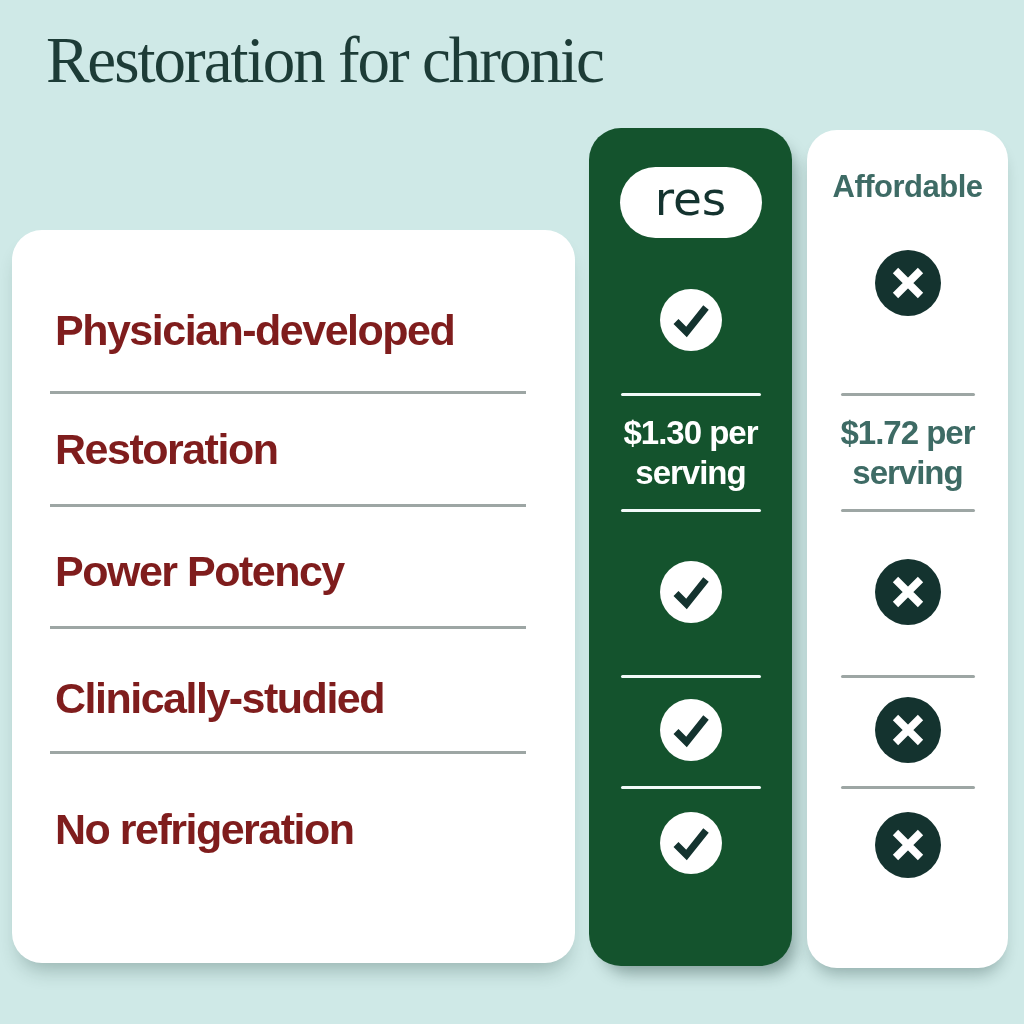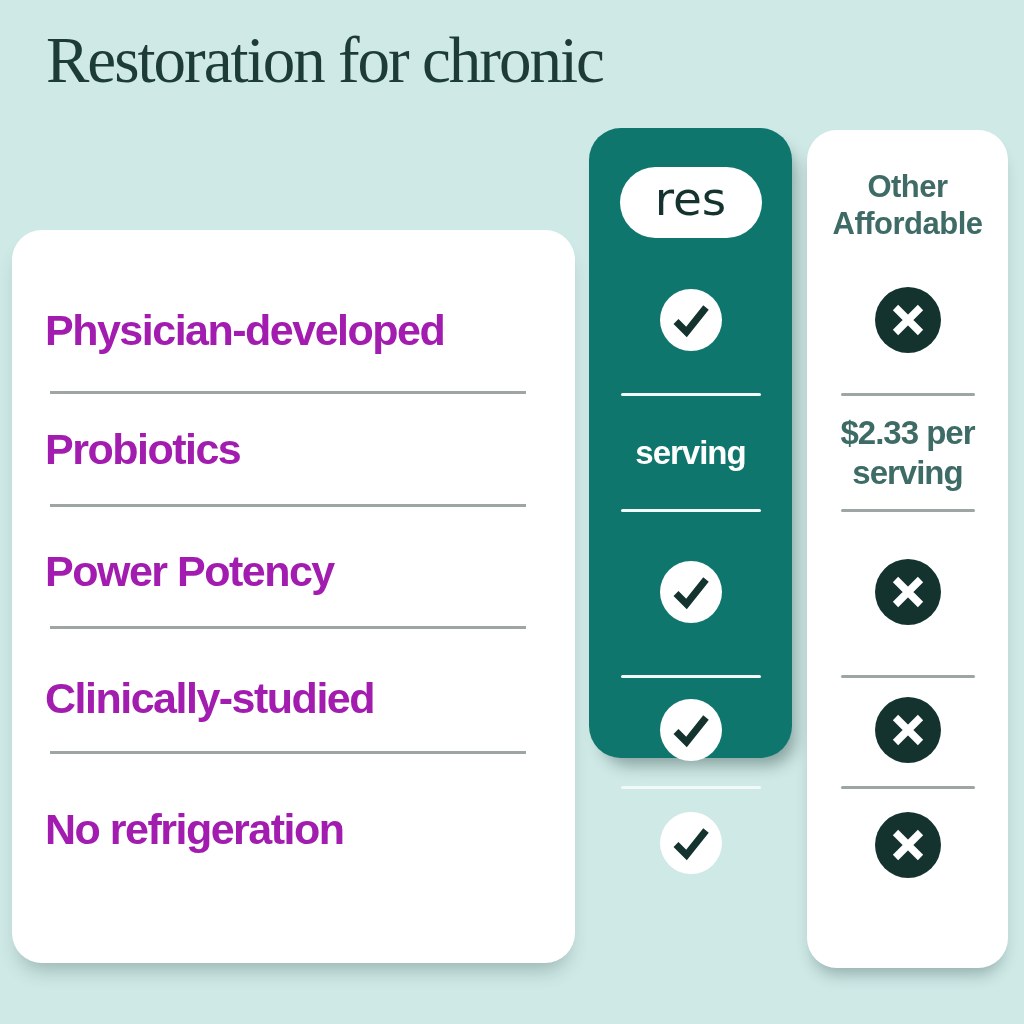--- a/index.html
+++ b/index.html
@@ -26,22 +26,22 @@
   
   .features-card{
     position:absolute;left:12px;top:230px;width:563px;height:733px;
     background:#ffffff;border-radius:30px;
     box-shadow:0 14px 20px -8px rgba(21,52,48,0.30);
     display:flex;flex-direction:column;
     box-sizing:border-box;
   }
   .frow{
     display:flex;flex-direction:column;justify-content:center;align-items:flex-start;
-    padding-left:33px;box-sizing:border-box;
-    color:#a21caf;font-weight:bold;
+    padding-left:43px;box-sizing:border-box;
+    color:#7f1d1d;font-weight:bold;
     font-size:43px;line-height:60px;letter-spacing:-1.5px;text-align:right;
   }
   .frow.r1{height:163px;padding-top:40px;}
   .frow.r2{height:113px;}
   .frow.r3{height:121px;padding-top:9px;}
   .frow.r4{height:108px;margin-top:16px;}
   .frow.r5{height:212px;padding-bottom:60px;}
   .fdiv{
     height:3px;background:#9da6a4;
     margin-left:38px;width:476px;flex:none;
@@ -50,22 +50,22 @@
   
   .col{
     position:absolute;display:flex;flex-direction:column;align-items:center;
     box-sizing:border-box;
   }
   .cell{display:flex;flex-direction:column;align-items:center;justify-content:center;flex:none;width:100%;}
   .cdiv{height:3px;flex:none;border-radius:2px;}
 
   
   .res-col{
-    left:589px;top:128px;width:203px;height:630px;
-    background:#0f766e;border-radius:32px;
+    left:589px;top:128px;width:203px;height:838px;
+    background:#14532d;border-radius:32px;
     box-shadow:8px 12px 16px -5px rgba(20,50,46,0.40);
   }
   .res-col .cdiv{width:140px;background:#f2faf9;}
   .res-col .c1{height:265px;justify-content:flex-start;}
   .res-col .c2{height:113px;}
   .res-col .c3{height:163px;}
   .res-col .c4{height:108px;}
   .res-col .c5{height:177px;justify-content:flex-start;}
   .res-col .c5 .icon{margin-top:23px;}
   .pill{
@@ -118,21 +118,21 @@
   <div class="headline">
     <span>Restoration for chronic</span>
   </div>
 
   <div class="features-card">
     <div class="frow r1">
       <span>Physician-developed</span>
     </div>
     <div class="fdiv"></div>
     <div class="frow r2">
-      <span>Probiotics</span>
+      <span>Restoration</span>
     </div>
     <div class="fdiv"></div>
     <div class="frow r3">
       <span>Power Potency</span>
     </div>
     <div class="fdiv"></div>
     <div class="frow r4">
       <span>Clinically-studied</span>
     </div>
     <div class="fdiv"></div>
@@ -148,20 +148,21 @@
       </div>
       <span class="icon">
         <svg width="62" height="62" viewBox="0 0 62 62">
           <circle cx="31" cy="31" r="31" fill="#ffffff"></circle>
           <path d="M16 32.5 L26.5 43 L46 18.5" fill="none" stroke="#14332f" stroke-width="7"></path>
         </svg>
       </span>
     </div>
     <div class="cdiv"></div>
     <div class="cell c2 price">
+      <span>$1.30 per</span>
       <span>serving</span>
     </div>
     <div class="cdiv"></div>
     <div class="cell c3">
       <span class="icon">
         <svg width="62" height="62" viewBox="0 0 62 62">
           <circle cx="31" cy="31" r="31" fill="#ffffff"></circle>
           <path d="M16 32.5 L26.5 43 L46 18.5" fill="none" stroke="#14332f" stroke-width="7"></path>
         </svg>
       </span>
@@ -182,33 +183,32 @@
           <circle cx="31" cy="31" r="31" fill="#ffffff"></circle>
           <path d="M16 32.5 L26.5 43 L46 18.5" fill="none" stroke="#14332f" stroke-width="7"></path>
         </svg>
       </span>
     </div>
   </div>
 
   <div class="col other-col">
     <div class="cell c1">
       <div class="other-header">
-        <span>Other</span>
         <span>Affordable</span>
       </div>
       <span class="icon">
         <svg width="66" height="66" viewBox="0 0 66 66">
           <circle cx="33" cy="33" r="33" fill="#14332f"></circle>
           <path d="M20.5 20.5 L45.5 45.5 M45.5 20.5 L20.5 45.5" fill="none" stroke="#ffffff" stroke-width="7.5"></path>
         </svg>
       </span>
     </div>
     <div class="cdiv"></div>
     <div class="cell c2 price">
-      <span>$2.33 per</span>
+      <span>$1.72 per</span>
       <span>serving</span>
     </div>
     <div class="cdiv"></div>
     <div class="cell c3">
       <span class="icon">
         <svg width="66" height="66" viewBox="0 0 66 66">
           <circle cx="33" cy="33" r="33" fill="#14332f"></circle>
           <path d="M20.5 20.5 L45.5 45.5 M45.5 20.5 L20.5 45.5" fill="none" stroke="#ffffff" stroke-width="7.5"></path>
         </svg>
       </span>

